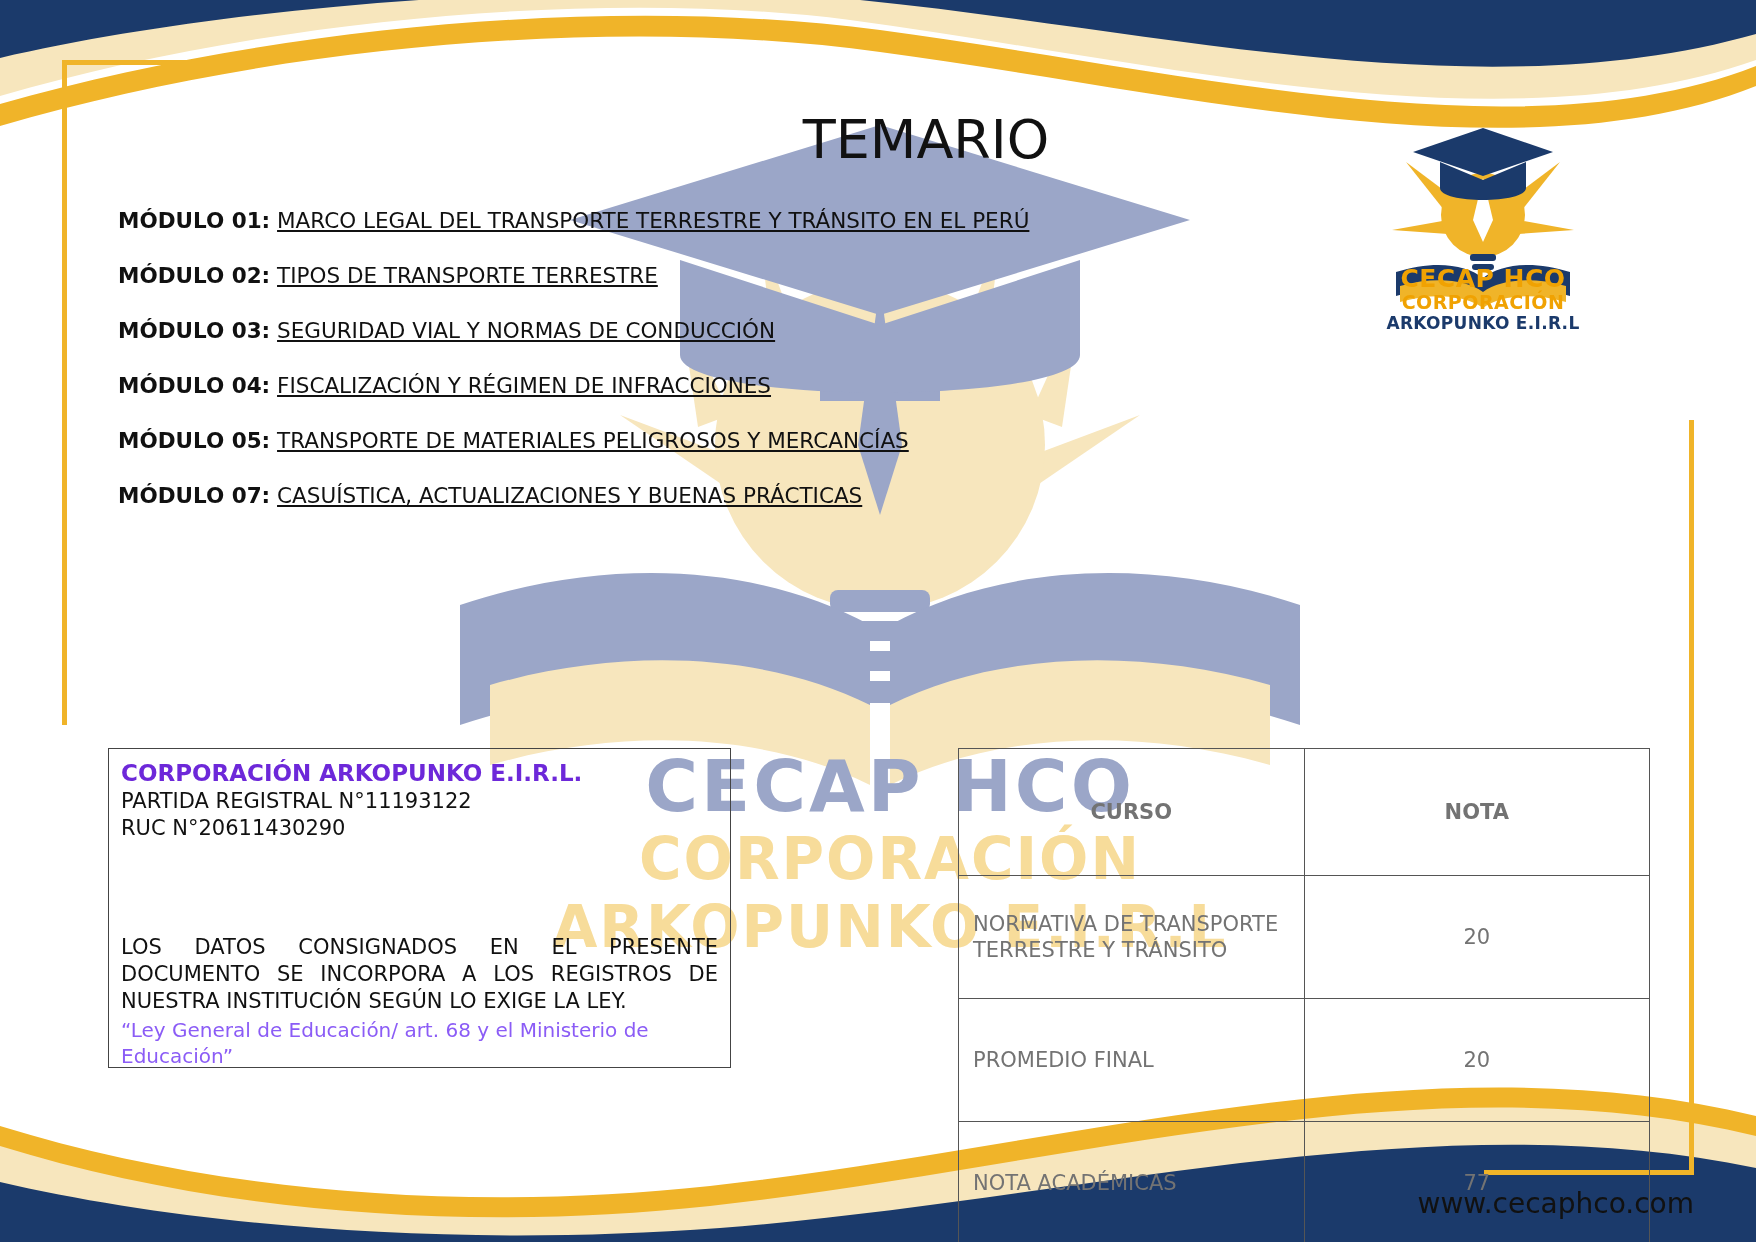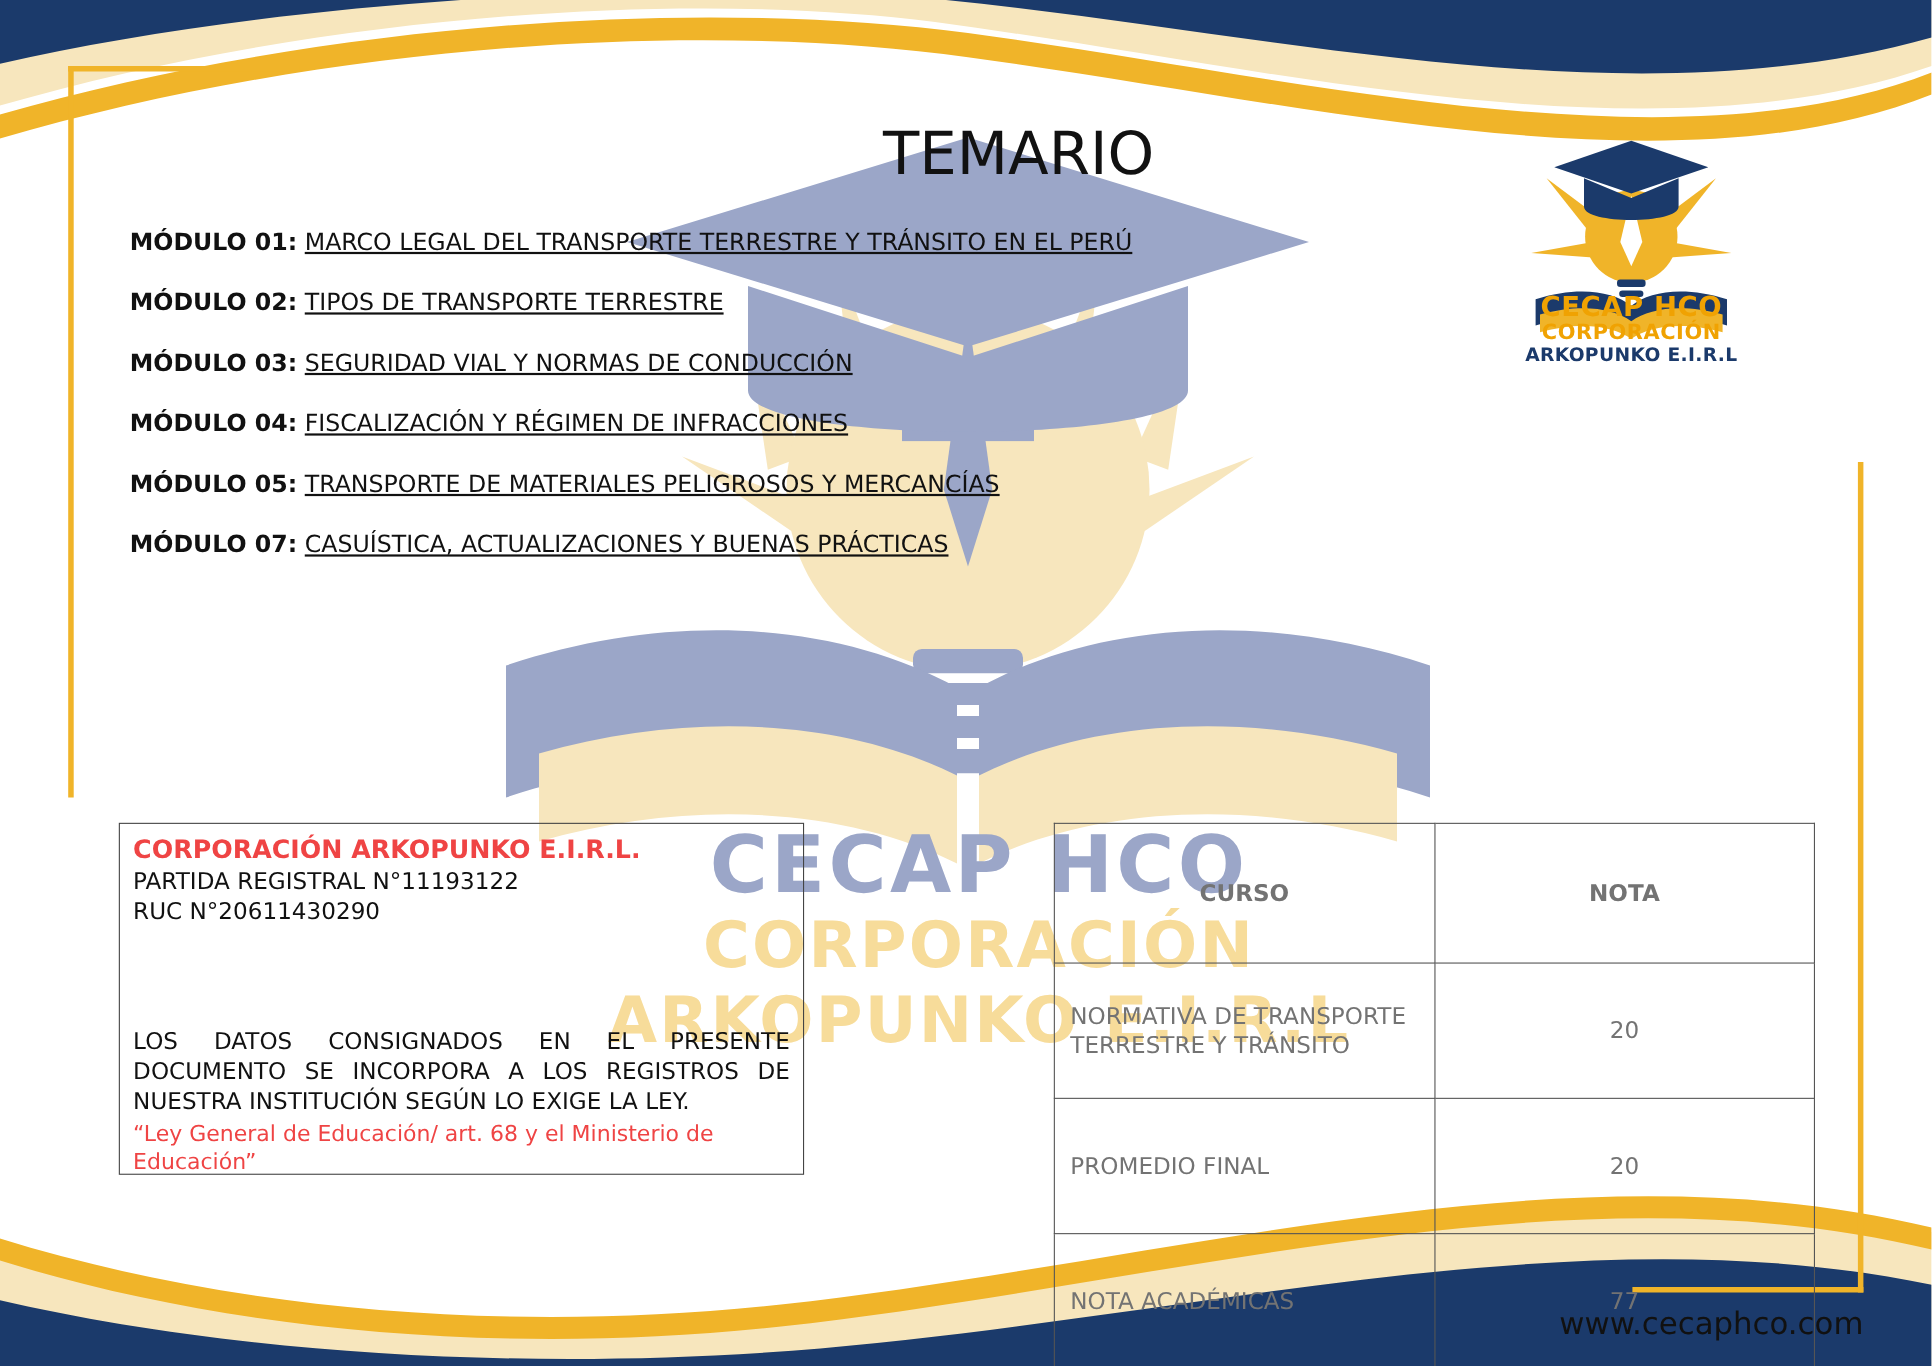--- a/index.html
+++ b/index.html
@@ -179,38 +179,38 @@
     width: 623px;
     height: 320px;
     border: 1px solid #444;
     box-sizing: border-box;
     padding: 10px 12px 8px 12px;
     background: transparent;
   }
   .info-title {
     font-size: 23px;
     font-weight: bold;
-    color: #ef4444;
+    color: #6d28d9;
     line-height: 1.25;
   }
   .info-line {
     font-size: 21px;
     color: #111;
     line-height: 1.3;
   }
   .info-para {
     font-size: 21px;
     color: #111;
     text-align: justify;
     line-height: 1.28;
     margin-top: 92px;
   }
   .info-quote {
     font-size: 20px;
-    color: #ef4444;
+    color: #8b5cf6;
     line-height: 1.3;
     margin-top: 2px;
   }
 
   
   .grade-table {
     position: absolute;
     left: 958px;
     top: 748px;
     width: 692px;

